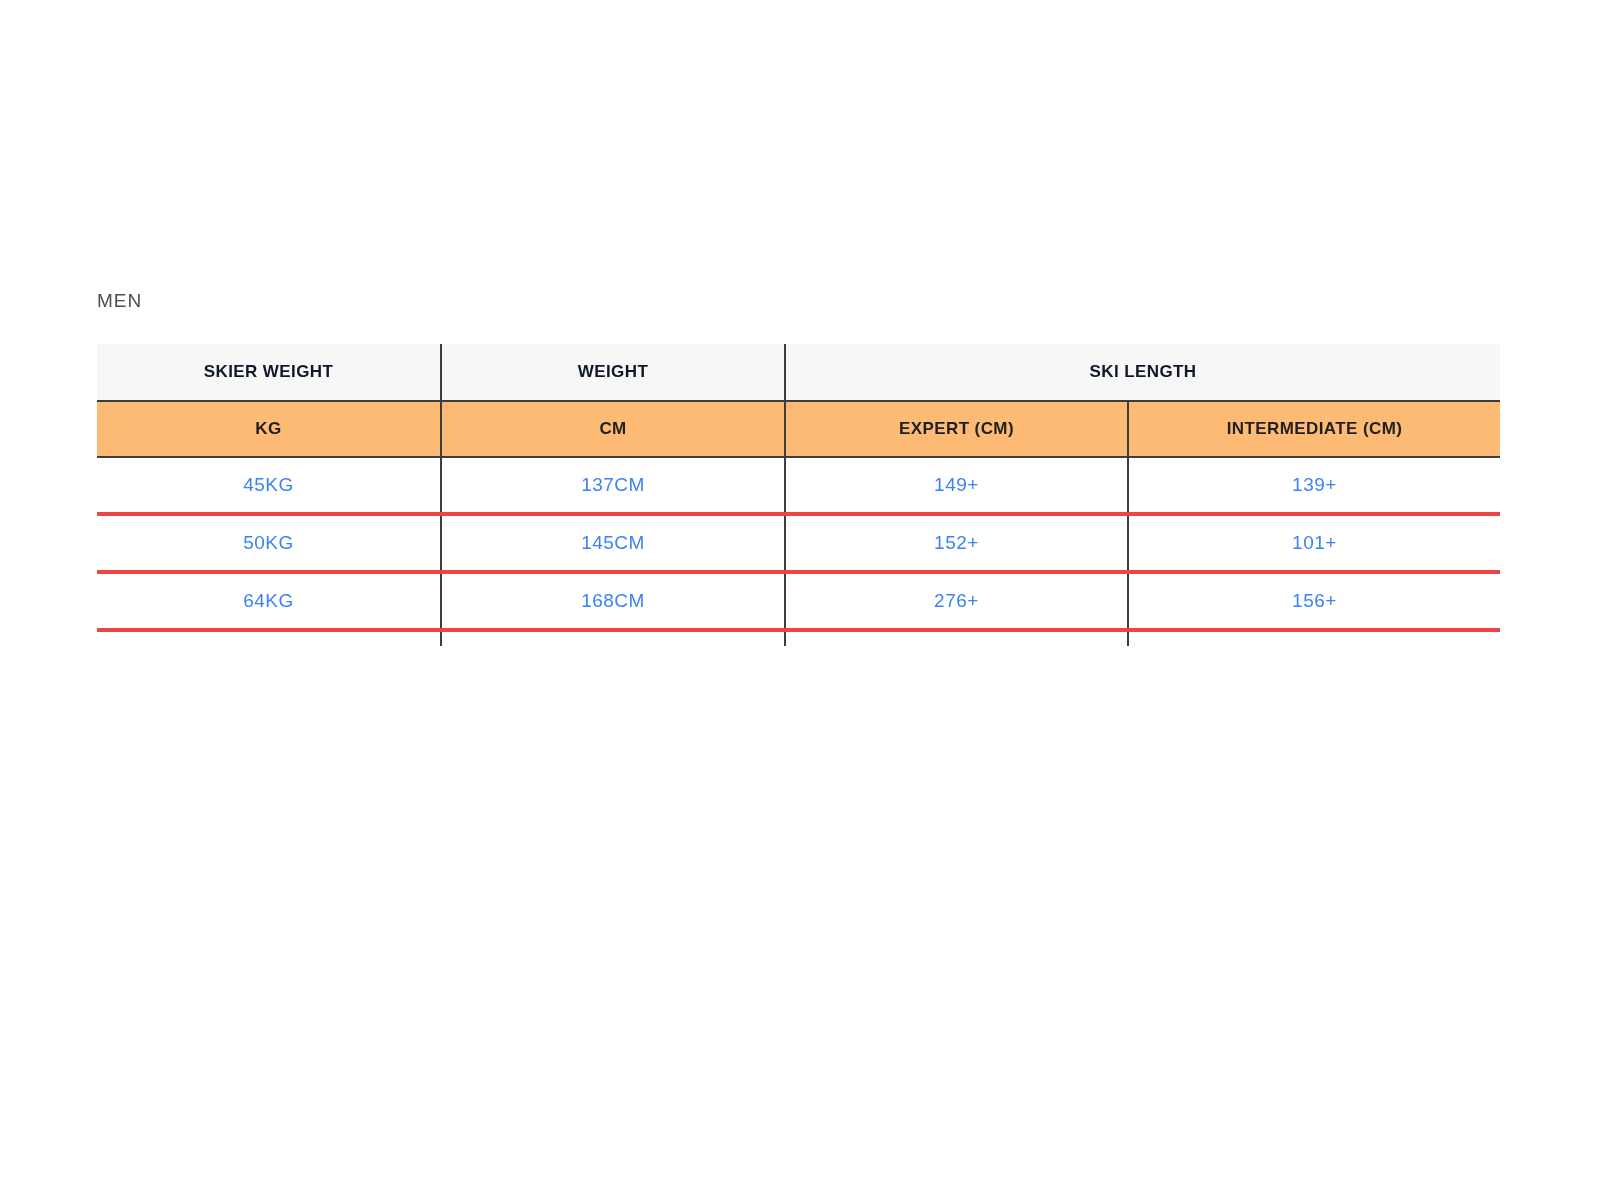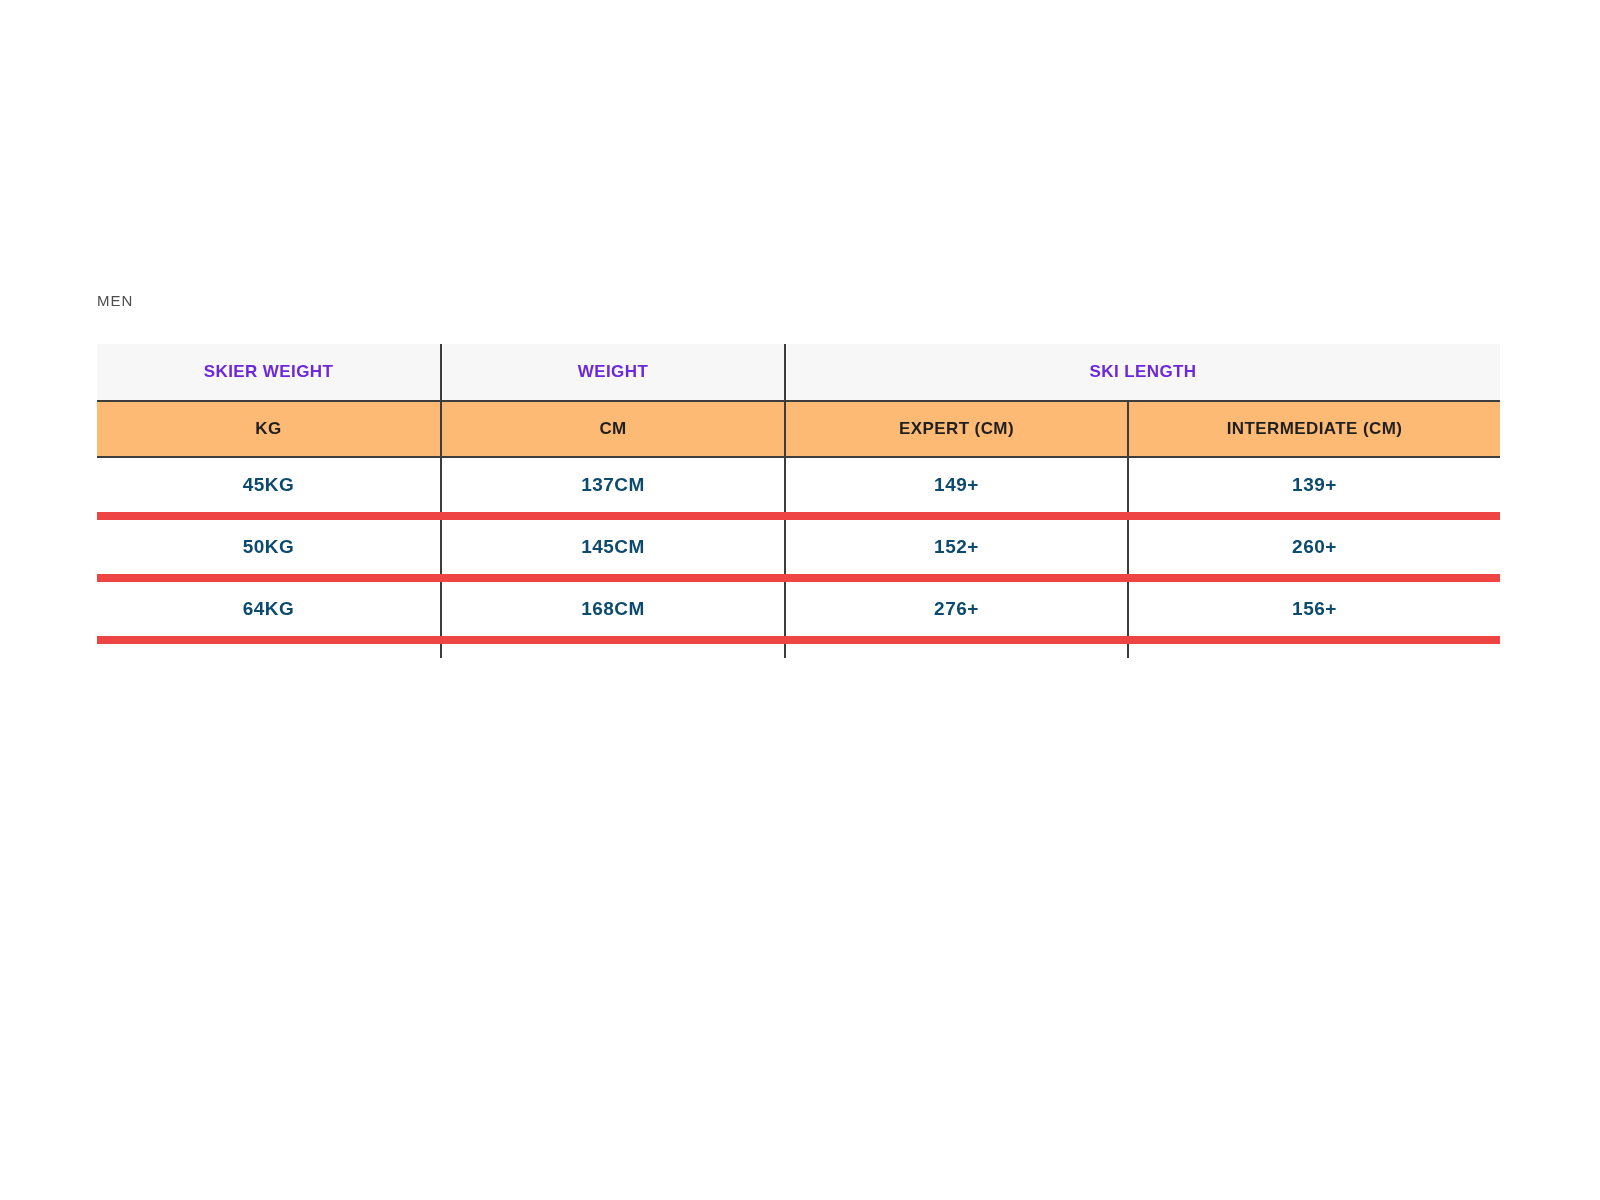--- a/index.html
+++ b/index.html
@@ -15,21 +15,21 @@
     background: #ffffff;
     overflow: hidden;
   }
   .content {
     position: absolute;
     left: 97px;
     top: 288px;
     width: 1403px;
   }
   .section-title {
-    font-size: 15px;
+    font-size: 19px;
     line-height: 26px;
     color: #4d4d4d;
     letter-spacing: 1px;
     font-weight: 400;
     margin: 0 0 30px 0;
   }
   table.size-chart {
     border-collapse: collapse;
     table-layout: fixed;
     width: 1403px;
@@ -37,40 +37,40 @@
   table.size-chart td, table.size-chart th {
     padding: 0;
     text-align: center;
     vertical-align: middle;
   }
   tr.group-header-row th {
     background: #f7f7f7;
     height: 56px;
     font-size: 17px;
     font-weight: 700;
-    color: #6d28d9;
+    color: #0f172a;
     letter-spacing: 0.4px;
     border-bottom: 2px solid #3d3d3d;
   }
   tr.sub-header-row th {
     background: #fdba74;
     height: 54px;
     font-size: 17px;
     font-weight: 700;
     color: #1f1f1f;
     letter-spacing: 0.4px;
     border-bottom: 2px solid #3d3d3d;
   }
   tr.data-row td {
     height: 54px;
     font-size: 19px;
-    font-weight: 700;
-    color: #0c4a6e;
+    font-weight: 400;
+    color: #3b82f6;
     letter-spacing: 0.5px;
-    border-bottom: 8px solid #ef4444;
+    border-bottom: 4px solid #ef4444;
   }
   tr.data-row:last-of-type td {
     border-bottom: none;
   }
   .v-sep {
     border-right: 2px solid #3d3d3d;
   }
   tr.spacer-row td {
     height: 14px;
     border-bottom: none;
@@ -109,21 +109,21 @@
       <tr class="data-row">
         <td class="v-sep">45KG</td>
         <td class="v-sep">137CM</td>
         <td class="v-sep">149+</td>
         <td>139+</td>
       </tr>
       <tr class="data-row">
         <td class="v-sep">50KG</td>
         <td class="v-sep">145CM</td>
         <td class="v-sep">152+</td>
-        <td>260+</td>
+        <td>101+</td>
       </tr>
       <tr class="data-row">
         <td class="v-sep">64KG</td>
         <td class="v-sep">168CM</td>
         <td class="v-sep">276+</td>
         <td>156+</td>
       </tr>
 
       <tr class="spacer-row">
         <td class="v-sep"></td>

